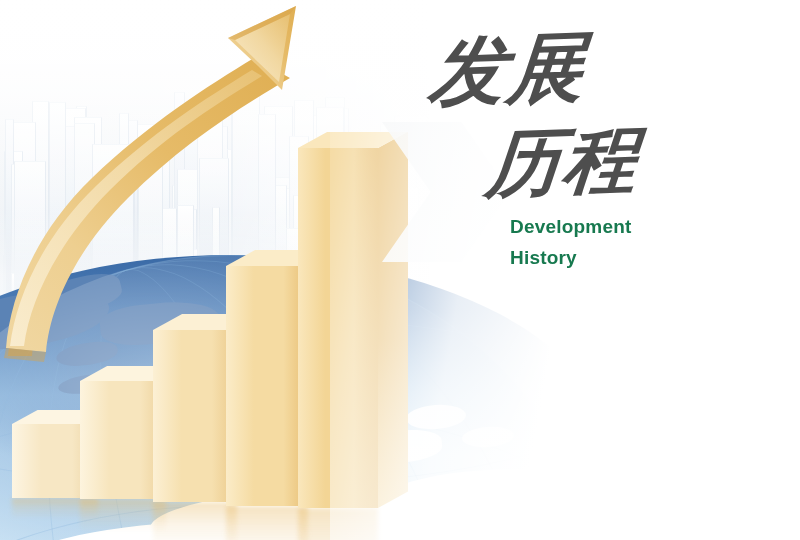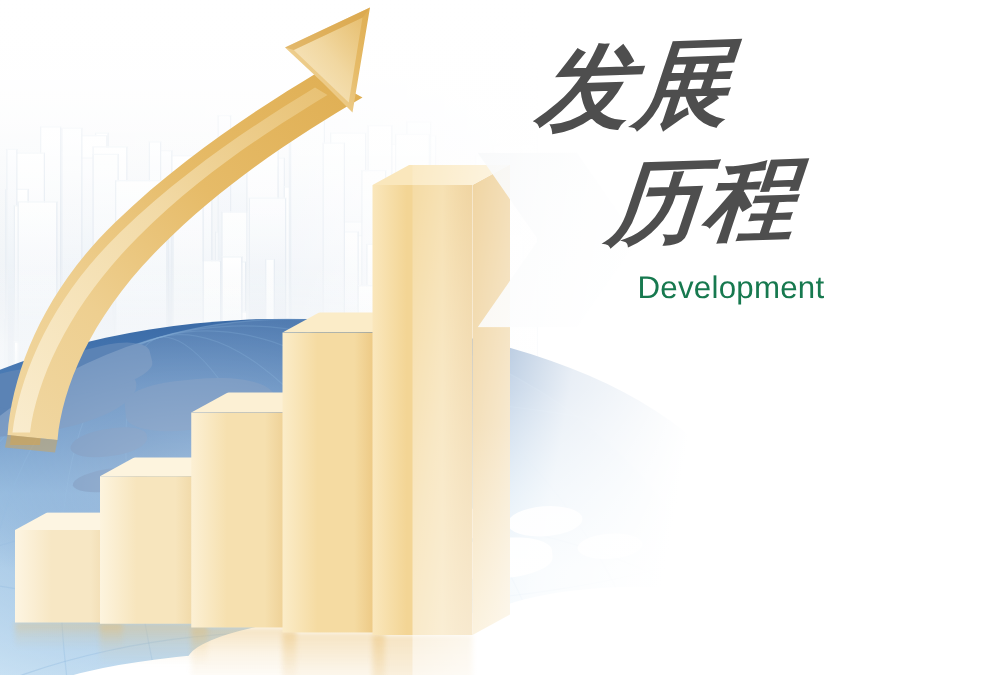--- a/index.html
+++ b/index.html
@@ -96,21 +96,21 @@
     line-height:1;
     text-shadow:0 1px 0 rgba(255,255,255,.7);
     white-space:nowrap;
   }
   #cn-line1{left:430px;top:32px;font-size:76px;transform:skewX(-7deg) rotate(-2deg);}
   #cn-line2{left:487px;top:125px;font-size:74px;transform:skewX(-7deg) rotate(-2deg);}
 
   .en-title{
     position:absolute;left:510px;
     color:#17794f;
-    font-size:25px;font-weight:normal;
+    font-size:19px;font-weight:bold;
     letter-spacing:.2px;
     line-height:1.35;
     white-space:nowrap;
   }
   #en-line1{top:214px;}
   #en-line2{top:245px;}
 </style>
 </head>
 <body>
 
@@ -357,14 +357,15 @@
     </svg>
   </div>
 
   <div class="chevron"></div>
   <div class="right-wash"></div>
 
   <div class="cn-calli" id="cn-line1">发展</div>
   <div class="cn-calli" id="cn-line2">历程</div>
 
   <div class="en-title" id="en-line1">Development</div>
+  <div class="en-title" id="en-line2">History</div>
 
 </div>
 
 </body></html>

